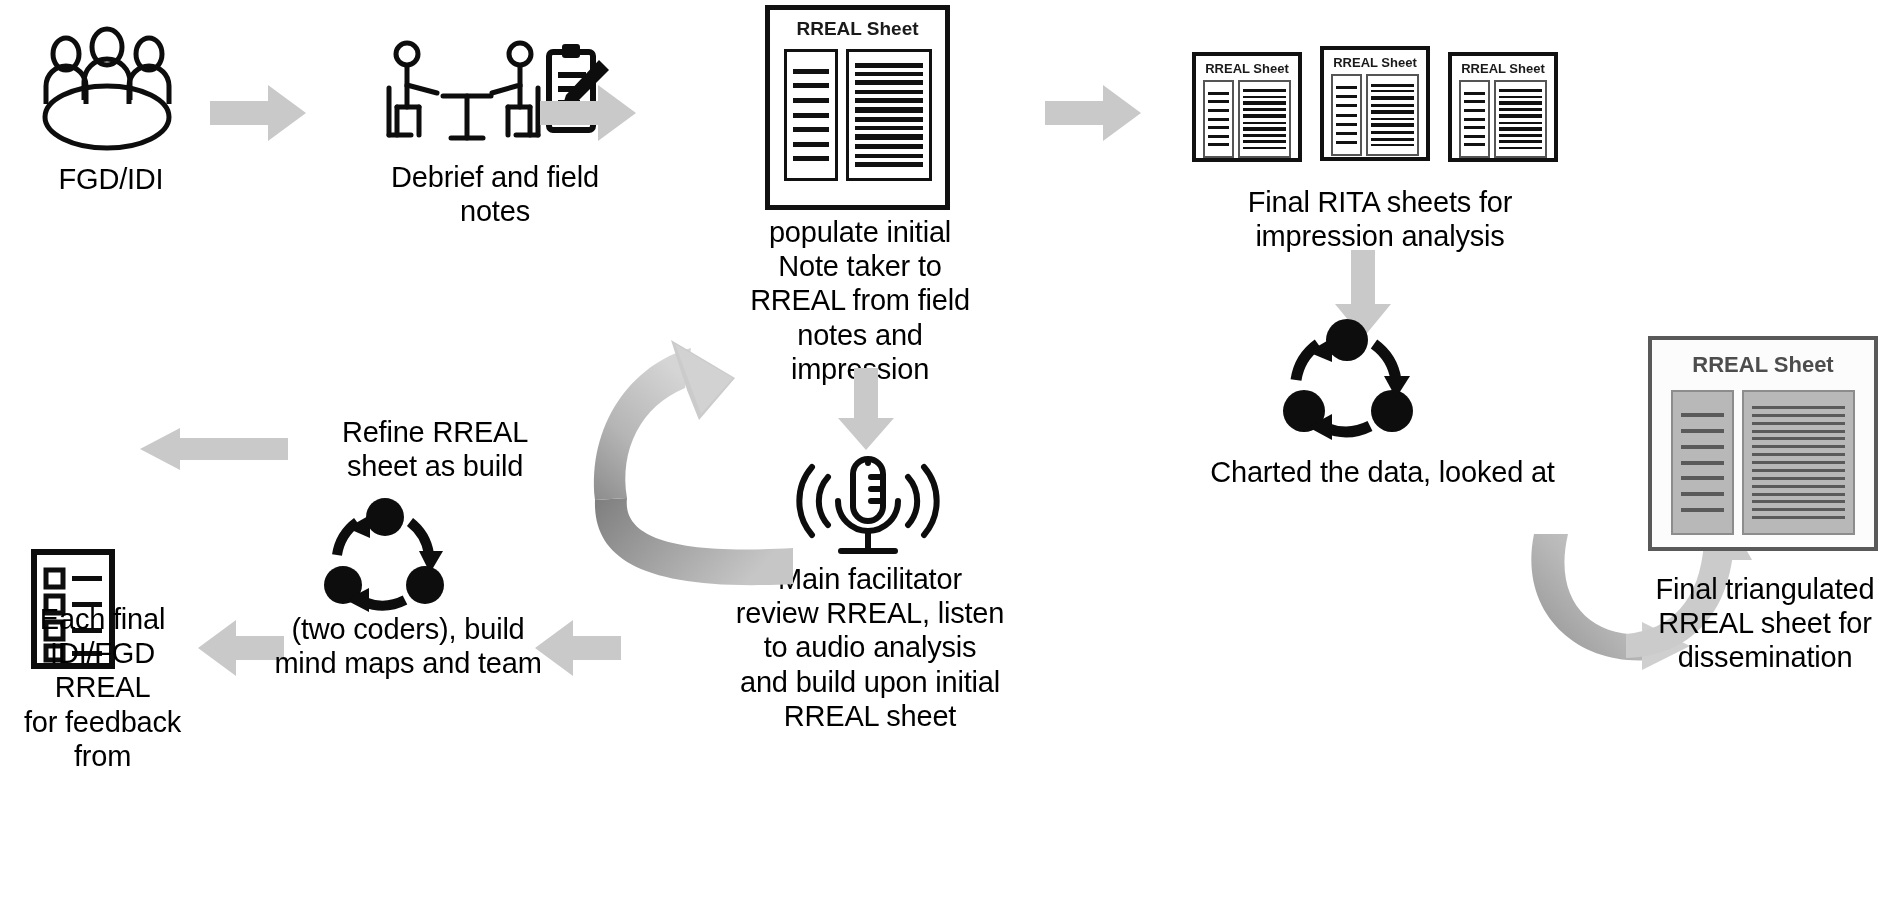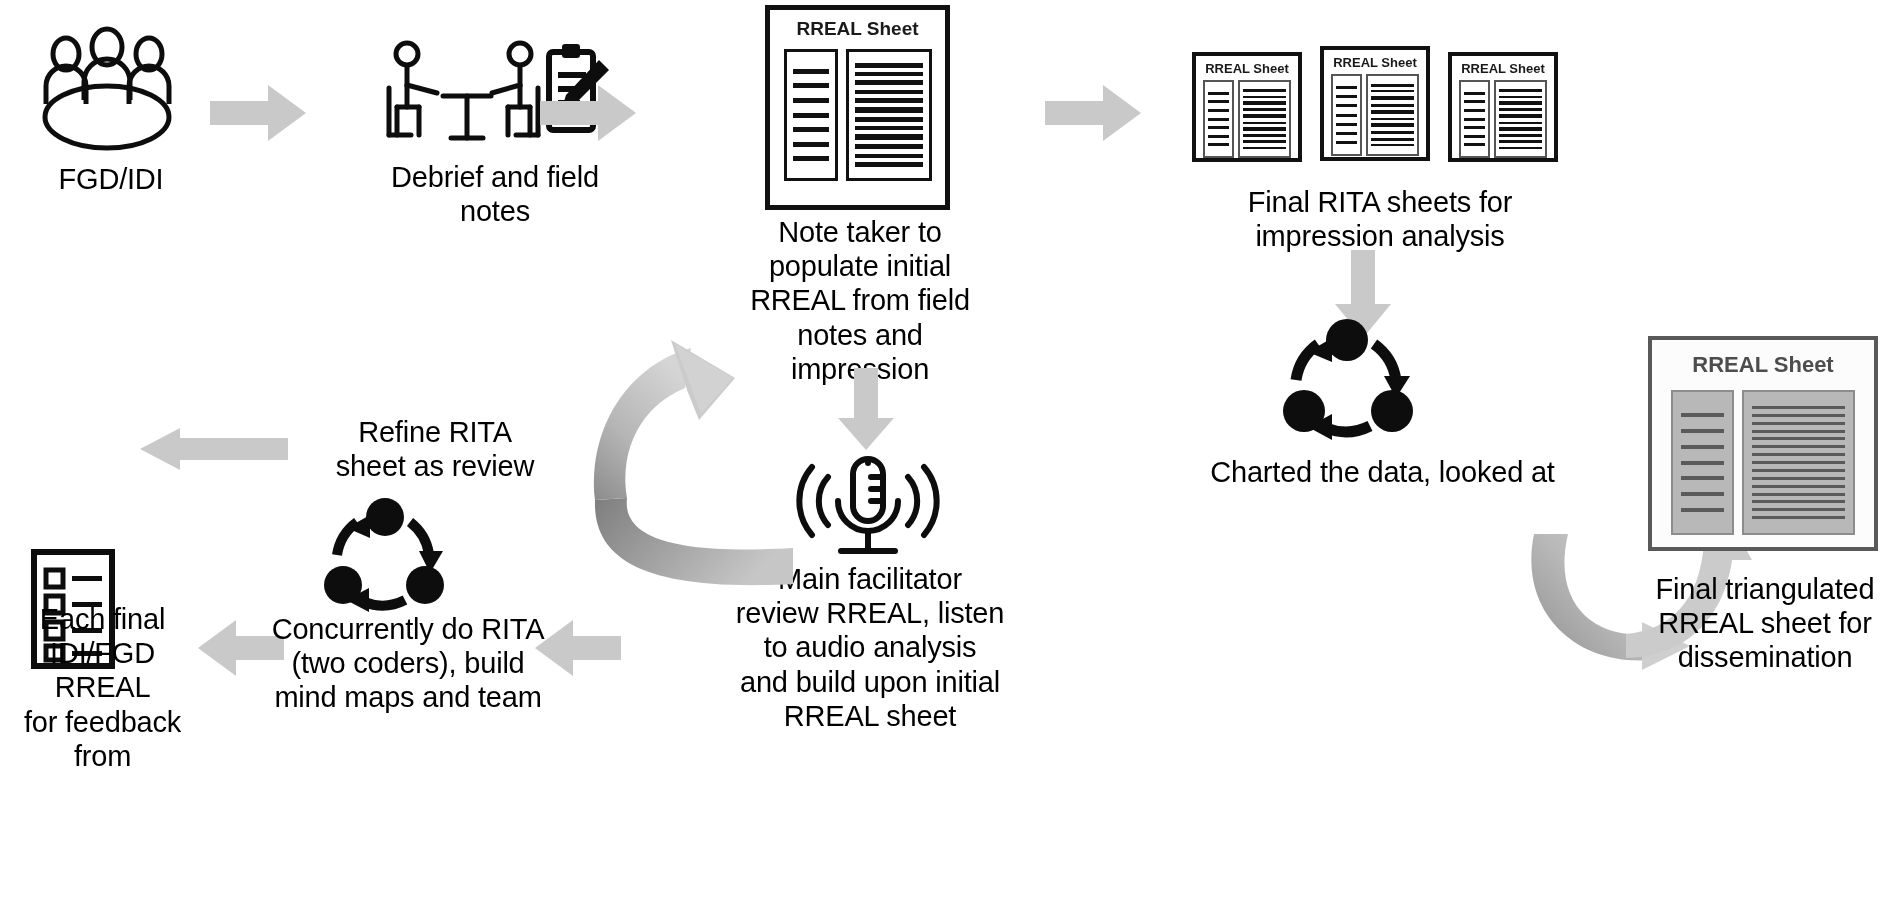--- a/index.html
+++ b/index.html
@@ -148,22 +148,22 @@
       <div class="ln" style="height:5px;"></div>
         <div class="ln" style="height:4px;"></div>
       <div class="ln" style="height:6px;"></div>
         <div class="ln" style="height:5px;"></div>
       <div class="ln" style="height:4px;"></div>
         <div class="ln" style="height:5px;"></div>
     </div>
   </div>
 </div>
 <div class="cap" style="left:735px;top:215px;width:250px;">
+  <div>populate initial</div>
   <div>Note taker to</div>
-  <div>populate initial</div>
   <div>RREAL from field</div>
   <div>notes and</div>
   <div>impression</div>
 </div>
 
 <div class="node" style="left:1045px;top:85px;">
   <svg width="96" height="56" viewBox="0 0 96 56">
       <path d="M0 16 H58 V0 L96 28 L58 56 V40 H0 Z" fill="#c9c9c9"></path>
     </svg>
 </div>
@@ -386,22 +386,22 @@
     <path d="M20 170 C18 228 66 262 218 254 L218 218 C84 226 48 202 52 168 Z" fill="url(#gradU2)"></path>
 
     <path d="M20 170 C12 96 56 34 116 18 L110 58 C66 76 44 120 52 168 Z" fill="url(#gradU)"></path>
 
     <path d="M96 10 L160 48 L124 90 L112 60 Z" fill="#cbcbcb"></path>
     <path d="M100 14 L158 48 L126 84 Z" fill="#d2d2d2"></path>
   </svg>
 </div>
 
 <div class="cap" style="left:290px;top:415px;width:290px;">
-  <div>Refine RITA</div>
-  <div>sheet as review</div>
+  <div>Refine RREAL</div>
+  <div>sheet as build</div>
 </div>
 
 <div class="node" style="left:140px;top:428px;">
   <svg width="148" height="42" viewBox="0 0 148 42">
       <path d="M148 10 H40 V0 L0 21 L40 42 V32 H148 Z" fill="#c9c9c9"></path>
     </svg>
 </div>
 
 <div class="node" style="left:30px;top:548px;">
   <svg width="86" height="122" viewBox="0 0 86 122" aria-hidden="true">
@@ -450,21 +450,20 @@
       <path d="M12 58 a50 50 0 0 1 20 -33"></path>
     </g>
     <g fill="#0d0d0d">
       <polygon points="94,54 118,54 105,76"></polygon>
       <polygon points="44,91 44,115 21,103"></polygon>
       <polygon points="22,31 45,18 45,41"></polygon>
     </g>
   </svg>
 </div>
 <div class="cap" style="left:258px;top:612px;width:300px;">
-  <div>Concurrently do RITA</div>
   <div>(two coders), build</div>
   <div>mind maps and team</div>
 </div>
 
 <div class="node" style="left:535px;top:620px;">
   <svg width="86" height="56" viewBox="0 0 86 56">
       <path d="M86 16 H38 V0 L0 28 L38 56 V40 H86 Z" fill="#c9c9c9"></path>
     </svg>
 </div>
 

